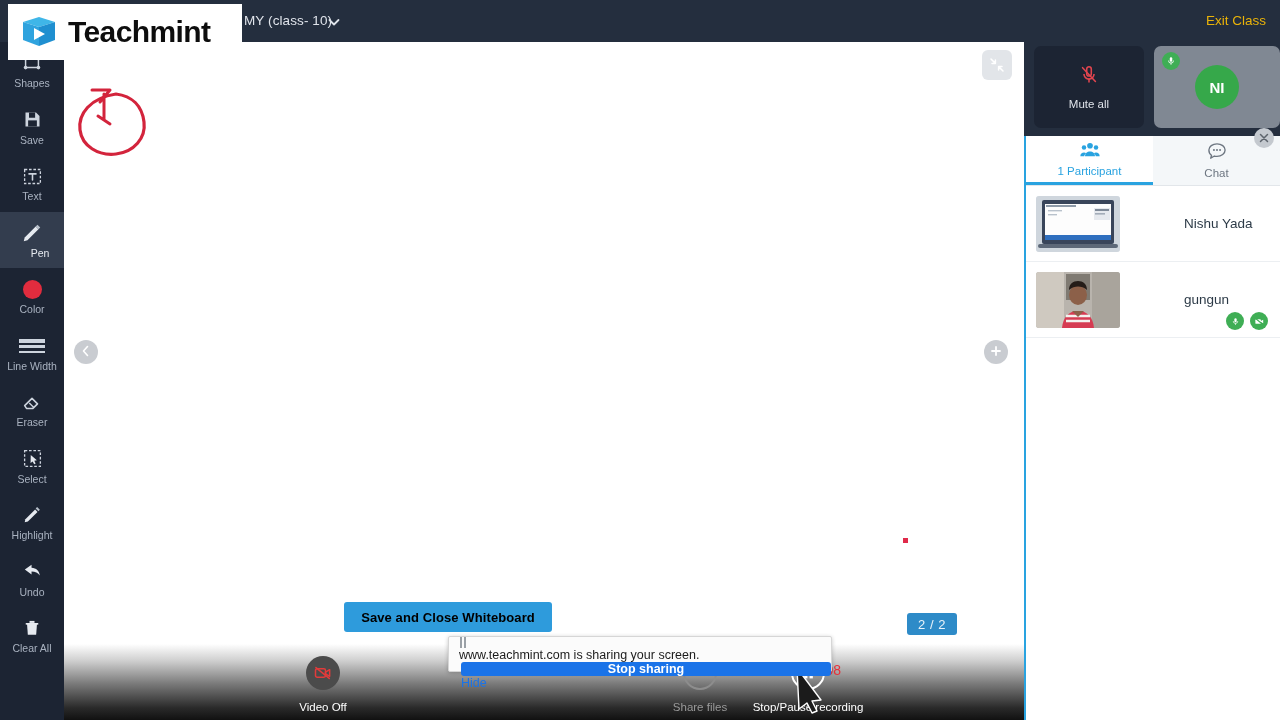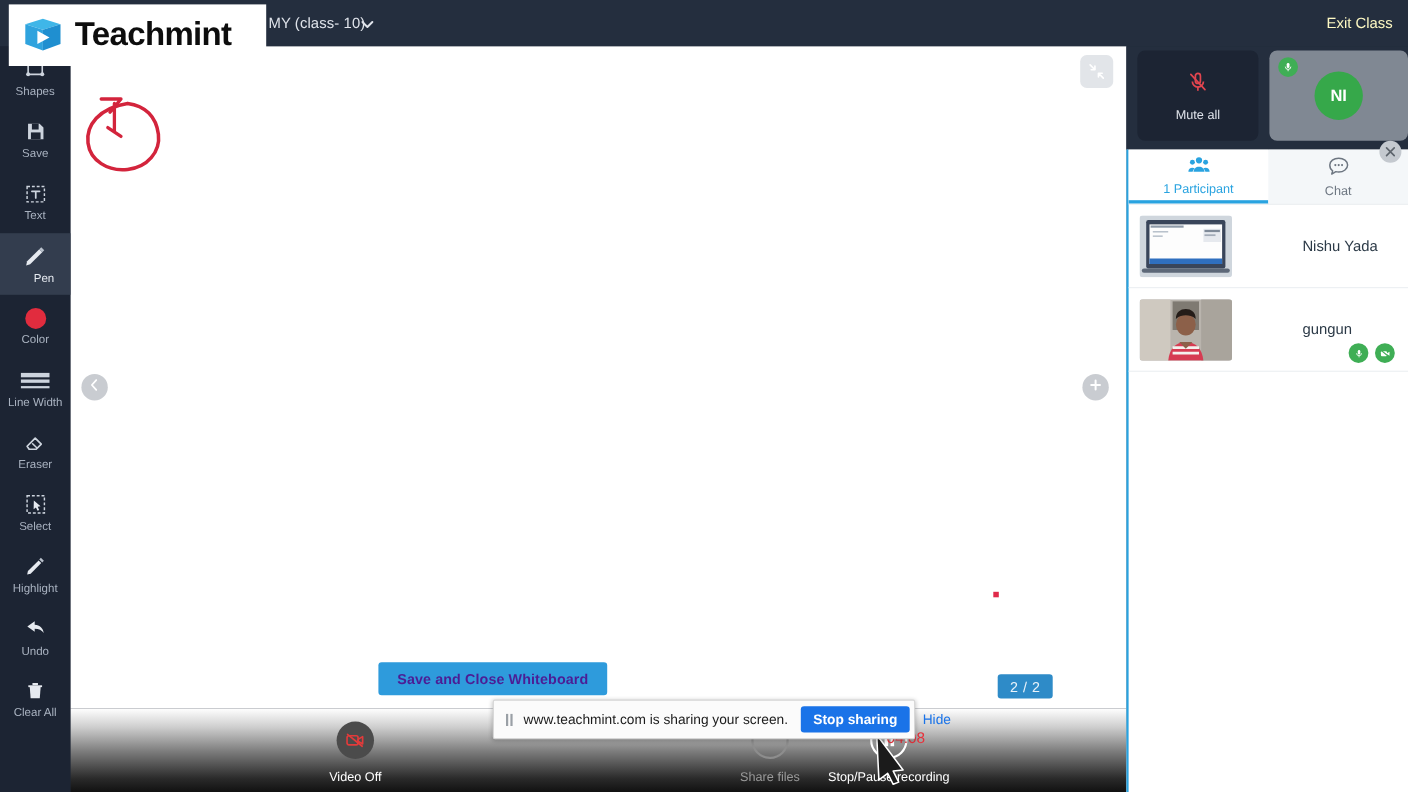--- a/index.html
+++ b/index.html
@@ -21,21 +21,21 @@
     font-size: 13.5px; color: #dfe3ea; letter-spacing: .1px;
     white-space: nowrap;
   }
   .chev-down {
     position: absolute; left: 326px; top: 14px;
     width: 16px; height: 16px; cursor: pointer;
   }
   .chev-down svg { display:block; }
   .exit-class {
     position: absolute; right: 14px; top: 13px;
-    font-size: 13.5px; color: #fef9c3; cursor: pointer; white-space: nowrap;
+    font-size: 13.5px; color: #eab308; cursor: pointer; white-space: nowrap;
   }
 
   
   .toolrail {
     position: absolute; left: 0; top: 42px; width: 64px; height: 678px;
     background: #1c2433; z-index: 4;
   }
   .tool {
     position: relative; width: 64px; height: 56.5px;
     display: flex; flex-direction: column; align-items: center; justify-content: center;
@@ -98,36 +98,36 @@
   }
   .ctrl .circ.green { background: #2fa566; }
   .ctrl .circ.dark  { background: #4b4b4b; }
   .ctrl .circ.ring  { background: transparent; border: 2px solid #ffffff; }
   .ctrl .circ.dim   { background: transparent; border: 2px solid #8d8d8d; }
   .ctrl .clabel { margin-top: 11px; font-size: 11.5px; color: #ffffff; white-space: nowrap; }
   .ctrl .clabel.dim { color: #9a9a9a; }
 
   .save-close {
     position: absolute; left: 344px; top: 602px; width: 208px; height: 30px;
-    background: #2e9bdc; color: #4c1d95; border: 0; border-radius: 3px;
+    background: #2e9bdc; color: #000000; border: 0; border-radius: 3px;
     font-family: "Liberation Sans", sans-serif; font-size: 13px; font-weight: bold;
     cursor: pointer; z-index: 8; letter-spacing: .1px;
   }
   .rec-timer {
     position: absolute; left: 806px; top: 662px; z-index: 6;
     font-size: 14px; color: #e8303a; white-space: nowrap;
   }
   .cursor-pen { position: absolute; left: 793px; top: 666px; z-index: 9; pointer-events: none; }
 
   
   .share-banner {
     position: absolute; left: 448px; top: 636px; width: 384px; height: 36px;
     background: #fbfbfb; border: 1px solid #d6d6d6; border-radius: 2px;
     box-shadow: 0 1px 4px rgba(0,0,0,.22);
-    display: flex; align-items: center; z-index: 10;
+    display: flex; z-index: 10; flex-direction: column;
   }
   .share-banner .pause-ic { margin-left: 11px; display:flex; gap:2px; }
   .share-banner .pause-ic i { display:block; width:2px; height:11px; background:#9aa0a6; }
   .share-text { margin-left: 10px; font-size: 12.5px; color: #1b1b1b; white-space: nowrap; }
   .stop-sharing {
     margin-left: 12px; height: 24px; padding: 0 11px;
     background: #1a73e8; color: #fff; border: 0; border-radius: 3px;
     font-family: "Liberation Sans", sans-serif; font-size: 12.5px; font-weight: bold;
     cursor: pointer; white-space: nowrap;
   }

